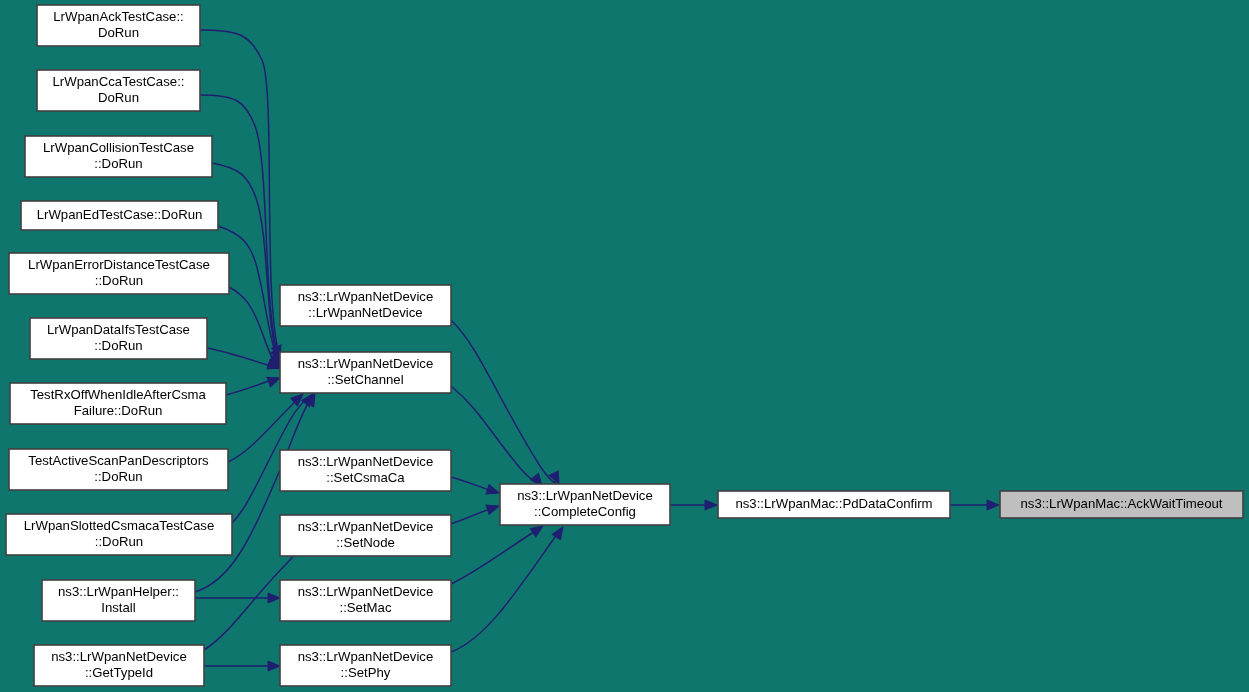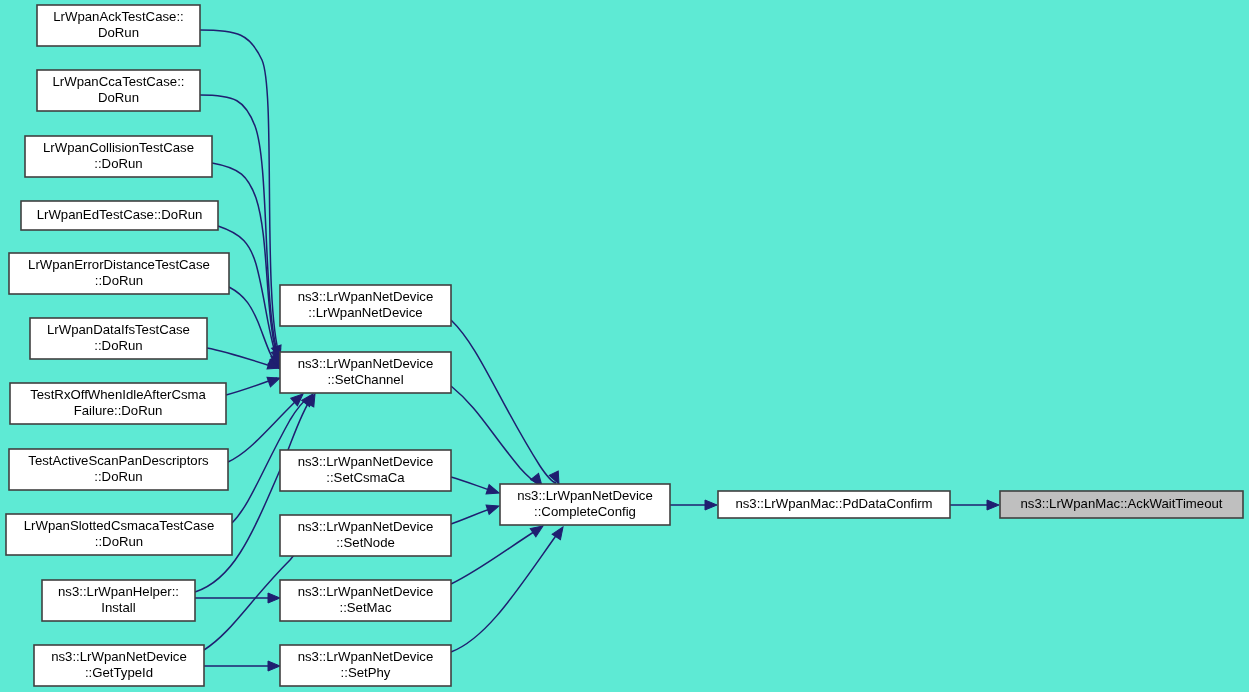--- a/index.html
+++ b/index.html
@@ -4,21 +4,21 @@
 <style>
   html, body {
     margin: 0;
     padding: 0;
     background: #ffffff;
   }
   #graph-root {
     position: relative;
     width: 1249px;
     height: 692px;
-    background: #5eead4;
+    background: #0f766e;
     font-family: "Liberation Sans", sans-serif;
     overflow: hidden;
   }
   svg#callgraph {
     display: block;
     width: 1249px;
     height: 692px;
   }
   .node-box {
     fill: #ffffff;

